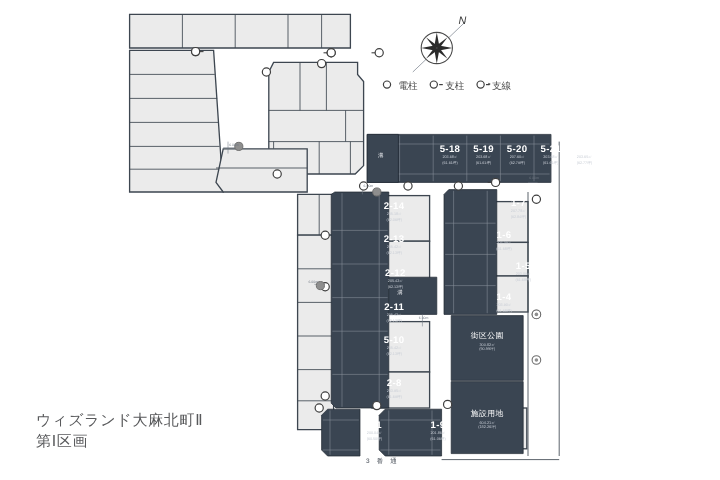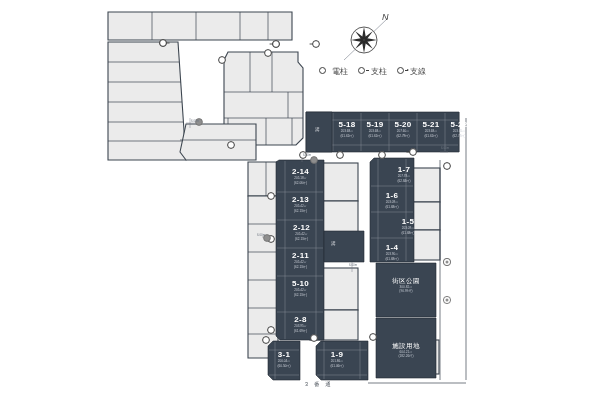--- a/index.html
+++ b/index.html
@@ -12,20 +12,21 @@
   }
   #map-root{position:absolute;inset:0;width:600px;height:400px;}
   svg.map{position:absolute;left:0;top:0;width:600px;height:400px;display:block;}
 
   
   .lot-label{
     position:absolute;
     text-align:center;
     color:#ffffff;
     pointer-events:none;
+    margin-left:28px;
   }
   .lot-no{
     font-size:8px;font-weight:bold;letter-spacing:.3px;line-height:9px;
     color:#ffffff;white-space:nowrap;
   }
   .lot-area{
     font-size:3.1px;line-height:3.8px;color:#c9ced6;white-space:nowrap;
     margin-top:1px;
   }
   .blk-label{position:absolute;text-align:center;color:#fff;pointer-events:none;}
@@ -390,14 +391,18 @@
   <div class="ditch" style="left:331px;top:241px;">溝</div>
 
   <div class="dim-out" style="left:191px;top:119px;">6.00m</div>
   <div class="dim-out" style="left:303px;top:153px;">6.00m</div>
   <div class="dim-out" style="left:257px;top:233px;">6.00m</div>
   <div class="dim-out" style="left:349px;top:263px;">6.00m</div>
   <div class="dim-out" style="left:441px;top:146px;">6.00m</div>
 
   <div id="street-label">3 番 通</div>
 
+  <div id="title-block">
+    <div id="title-line1">ウィズランド大麻北町Ⅱ</div>
+    <div id="title-line2">第Ⅰ区画</div>
+  </div>
 
 </div>
 
 </body></html>

